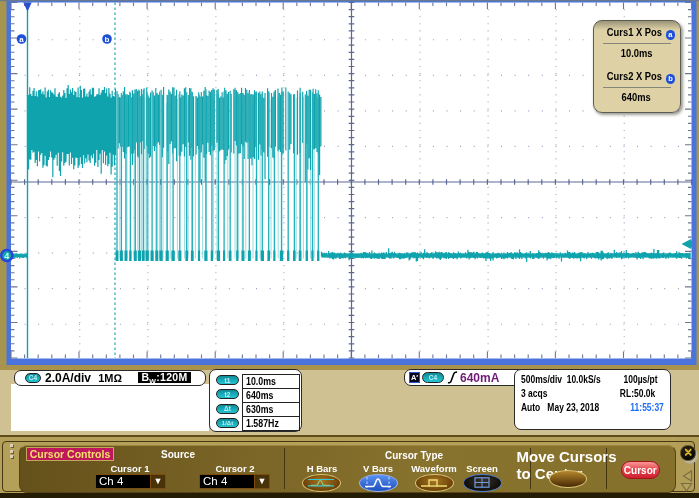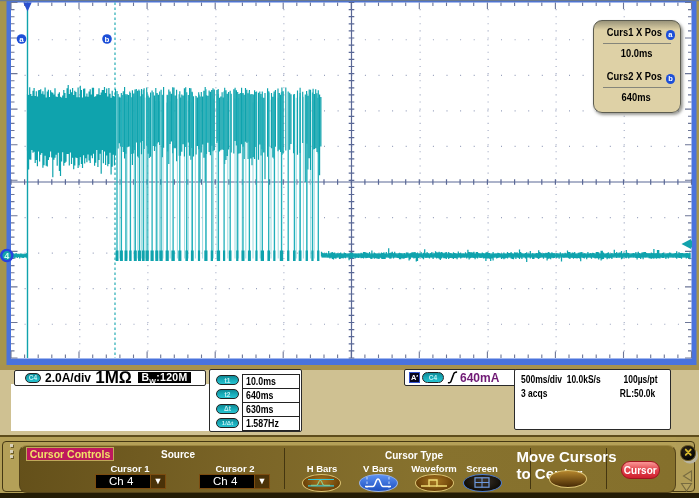--- a/index.html
+++ b/index.html
@@ -7,21 +7,21 @@
 #wrap{position:relative;width:699px;height:498px}
 .abs{position:absolute}
 
 .cn{display:inline-block;transform:scaleX(.8);transform-origin:0 50%;white-space:nowrap}
 .cnr{display:inline-block;transform:scaleX(.8);transform-origin:100% 50%;white-space:nowrap}
 .cn85{display:inline-block;transform:scaleX(.85);transform-origin:50% 50%;white-space:nowrap;margin:0 -4.5px}
 
 #band{left:0;top:365px;width:699px;height:72px;background:#cfc192}
 #band .gold{left:0;top:0;width:699px;height:5px;background:#a8924d}
 #whitefill{left:10.5px;top:384px;width:198px;height:47px;background:#fff}
-.rbox{background:#fff;border:1.2px solid #2a2a2a;border-radius:2px}
+.rbox{background:#fff;border:1.2px solid #2a2a2a;border-radius:7px}
 #chbox{left:14px;top:369.5px;width:192px;height:16px;display:flex;align-items:center;padding:0 14px 0 10px}
 .pill{background:linear-gradient(#0e8a96,#19aebc 55%,#27c2cf);border:1.4px solid #222;
 border-radius:6px;color:#bfeef2;font-size:6.5px;font-weight:bold;text-align:center;
 display:flex;align-items:center;justify-content:center}
 #chbox .pill{width:16px;height:10px;margin-right:4px}
 #chbox .t{font-size:12px;font-weight:bold;color:#000}
 #bw{background:#000;color:#fff;font-size:10.5px;font-weight:bold;padding:0 3.5px;height:11.5px;line-height:11px;letter-spacing:.3px}
 #bw sub{font-size:7px}
 #cvbox{left:209px;top:368.5px;width:93px;height:63px;padding:3.5px 0 0 6px}
 #cvbox .row{display:flex;align-items:center;height:14.3px}
@@ -50,21 +50,21 @@
 #panel .topline{left:0;top:0;width:699px;height:2px;background:#5e4d1c}
 #panel .botline{left:0;top:57.5px;width:699px;height:5.5px;background:#241c05}
 #rightcol{left:676px;top:2px;width:23px;height:55.5px;background:#b29e58}
 #inner{left:19px;top:444.5px;width:657px;height:48px;border-radius:8px;
 background:linear-gradient(95deg,#64501a 0%,#7b6527 35%,#87722e 62%,#85702c 100%);border:1px solid #55441a;border-top:1px solid #9c8640}
 #title{left:26px;top:446.5px;width:88px;height:14.5px;background:#be185d;border:1px solid #bfa85a;
 color:#f2e268;font-size:10.5px;font-weight:bold;text-align:center;line-height:12.5px}
 .wlab{position:absolute;color:#fff;font-weight:bold;font-size:9.5px;white-space:nowrap;transform:translateX(-50%)}
 .sep{position:absolute;top:448px;width:1.5px;height:41px;background:#443610}
 .dd{position:absolute;width:71px;height:15px;border:1.5px solid #7c4c10;background:#000;display:flex}
-.dd .txt{flex:1;color:#fff;font-size:11.5px;line-height:12px;padding-left:13px;font-weight:normal}
+.dd .txt{flex:1;color:#fff;font-size:11.5px;line-height:12px;padding-left:3px;font-weight:normal}
 .dd .arr{width:15px;background:#4a3208;border-left:1.5px solid #7c4c10;color:#fff;font-size:9px;text-align:center;line-height:12.5px}
 .oval{position:absolute;width:39px;height:18px;border-radius:50%}
 .ov-brown{background:radial-gradient(ellipse at 50% 38%,#a87722,#6b4208 70%,#53340a);border:1.5px solid #dcc372}
 .ov-blue{background:linear-gradient(#5b90f2,#1c4fc0);border:1.5px solid #9ab4e8}
 .ov-dark{background:radial-gradient(ellipse at 50% 40%,#3c342a,#0e0b06 75%);border:1.5px solid #4a7ad0}
 #setup{left:621px;top:460.5px;width:38.5px;height:18px;border-radius:9px;
 background:linear-gradient(#f89090 5%,#e34b52 45%,#cf1f2e);border:1px solid #a01420;
 color:#fff;font-weight:bold;font-size:10px;text-align:center;line-height:17px}
 #xbtn{left:680px;top:445px;width:15.5px;height:15.5px;border-radius:50%;
 background:radial-gradient(circle at 40% 35%,#32281a,#060606 70%);border:1.5px solid #5f4e1d;
@@ -102,21 +102,21 @@
     </svg>
 
 <div class="abs" id="band">
       <div class="abs gold"></div>
     </div>
 <div class="abs" id="whitefill"></div>
 <div class="abs rbox" id="chbox">
   <div class="pill">C4</div>
       <div class="t">2.0A/div</div>
   <div style="flex:1"></div>
-  <div class="t" style="margin-right:6px;font-size:17px">1MΩ</div>
+  <div class="t" style="margin-right:16px;font-size:11px">1MΩ</div>
   <div id="bw">B<sub>W</sub>:120M</div>
 </div>
 <div class="abs rbox" id="cvbox">
   <div class="row">
         <div class="pill">t1</div>
       </div>
   <div class="row">
         <div class="pill">t2</div>
       </div>
   <div class="row">
@@ -136,20 +136,21 @@
   <div id="abadge">A′</div>
       <div class="pill">C4</div>
   <svg width="11" height="15" viewBox="0 0 12 15">
         <path d="M1 13.2c3 0 3.1-.6 3.7-2.4L7.2 4C7.8 2.2 8 1.6 11 1.6" fill="none" stroke="#000" stroke-width="1.7"></path>
       </svg>
   <div class="t" style="margin-left:2px">640mA</div>
 </div>
 <div class="abs rbox" id="infbox">
   <div class="r"><span class="cn">500ms/div&nbsp; 10.0kS/s</span><span class="fr cnr" style="right:6px">100µs/pt</span></div>
   <div class="r"><span class="cn">3 acqs</span><span class="fr cnr" style="right:8px">RL:50.0k</span></div>
+  <div class="r"><span class="cn">Auto&nbsp;&nbsp; May 23, 2018</span><span class="fr blue cnr" style="right:0">11:55:37</span></div>
 </div>
 
 <div class="abs" id="cursbox">
   <div style="margin-top:5px;padding-left:9px"><span class="cn85">Curs1 X Pos</span> <span class="bub">a</span></div>
   <div class="line" style="margin-top:3px"></div>
   <div style="margin-top:3px"><span class="cn85">10.0ms</span></div>
   <div style="margin-top:11px;padding-left:9px"><span class="cn85">Curs2 X Pos</span> <span class="bub">b</span></div>
   <div class="line" style="margin-top:3px"></div>
   <div style="margin-top:3px"><span class="cn85">640ms</span></div>
 </div>

